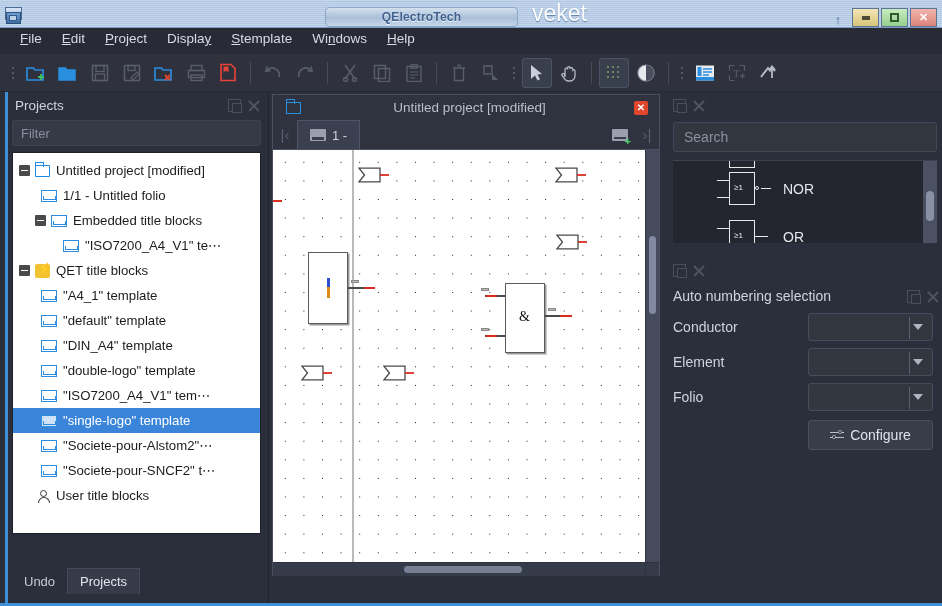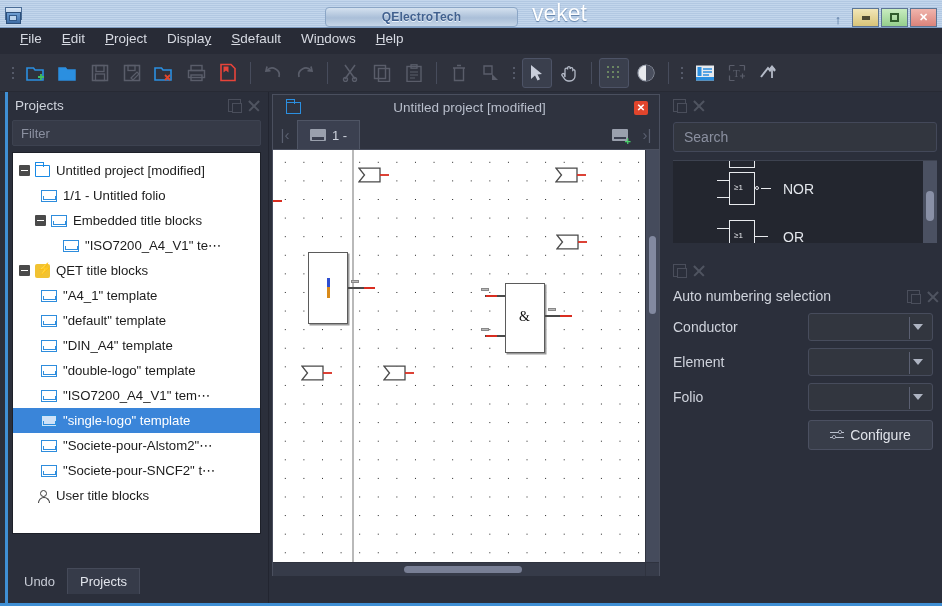--- a/index.html
+++ b/index.html
@@ -474,21 +474,21 @@
         </div>
       <div class="tb-btn close">✕</div>
     </div>
   </div>
 
   <div class="menubar">
     <div class="menu-item"><u>F</u><span>ile</span></div>
     <div class="menu-item"><u>E</u><span>dit</span></div>
     <div class="menu-item"><u>P</u><span>roject</span></div>
     <div class="menu-item">Displa<u>y</u></div>
-    <div class="menu-item"><u>S</u><span>default</span></div>
+    <div class="menu-item"><u>S</u><span>template</span></div>
     <div class="menu-item">Wi<u>n</u>dows</div>
     <div class="menu-item"><u>H</u><span>elp</span></div>
   </div>
 
   <div class="toolbar">
     <div class="tb-handle">
         <i></i>
         <i></i>
         <i></i>
       </div>

